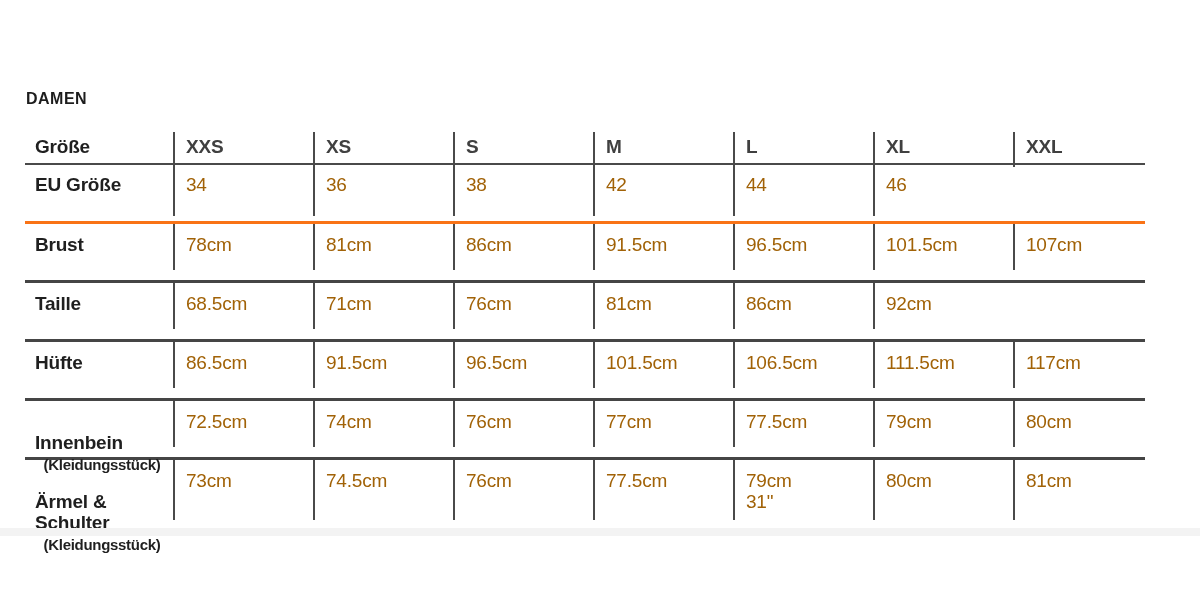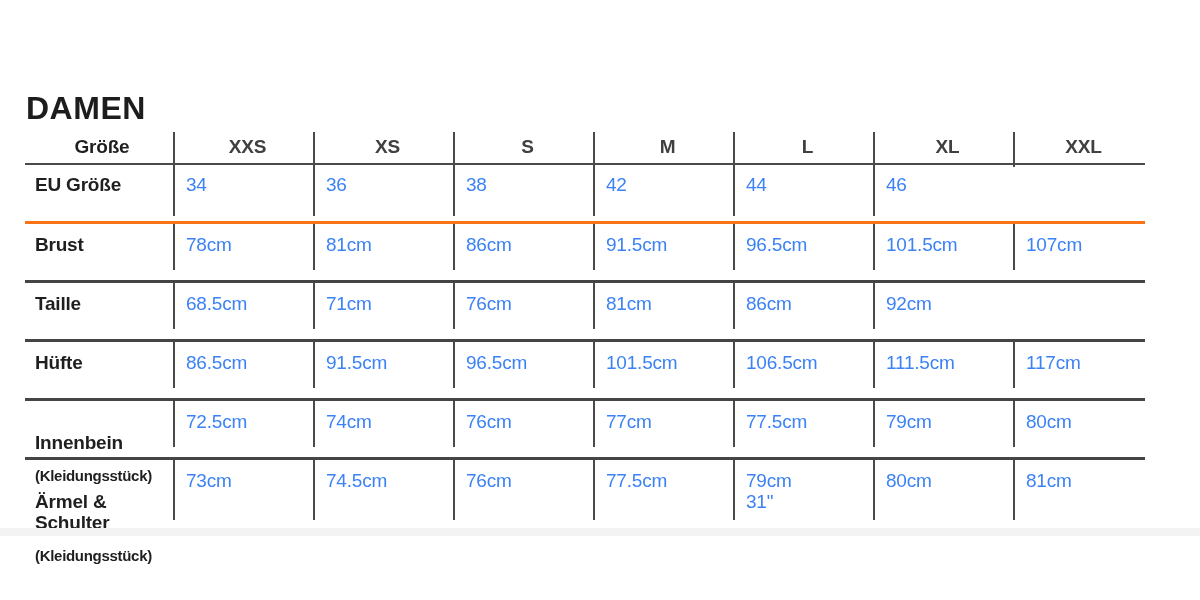--- a/index.html
+++ b/index.html
@@ -3,21 +3,21 @@
 <meta charset="utf-8">
 <style>
   * { box-sizing: border-box; margin: 0; padding: 0; }
   html, body { width: 1200px; height: 600px; background: #ffffff; overflow: hidden; }
   body { font-family: "Liberation Sans", sans-serif; position: relative; }
 
   .title {
     position: absolute;
     left: 26px;
     top: 90px;
-    font-size: 32px;
+    font-size: 16px;
     font-weight: bold;
     color: #1d1d1d;
     letter-spacing: 0.5px;
   }
 
   .table {
     position: absolute;
     left: 25px;
     top: 130px;
     width: 1120px;
@@ -30,42 +30,43 @@
   }
   .r-head { height: 35px; border-bottom: 2px solid #4a4a4a; }
   .r-eu   { height: 59px; border-bottom: 3px solid #f97316; }
   .r-m    { height: 59px; border-bottom: 3px solid #454545; }
   .r-last { height: 63px; }
 
   .cell {
     position: relative;
     padding: 11px 4px 0 13px;
     font-size: 19px;
-    color: #3b82f6;
+    color: #a16207;
     letter-spacing: -0.2px;
     white-space: pre-line;
     line-height: 1.1;
   }
-  .r-head .cell { padding-top: 7px; text-align: center; }
+  .r-head .cell { padding-top: 7px; }
   .r-eu .cell   { padding-top: 10px; }
 
   .label-cell {
     font-weight: bold;
     color: #1f1f1f;
     padding-left: 10px;
   }
   .head-cell {
     font-weight: bold;
     color: #404040;
   }
   .sub {
     display: block;
     font-size: 15px;
-    margin-top: 14px;
+    margin-top: 3px;
     letter-spacing: -0.3px;
+    text-align: center;
   }
 
   
   .cell:not(.label-cell)::before {
     content: "";
     position: absolute;
     left: 0;
     top: 0;
     width: 2px;
     background: #4a4a4a;

